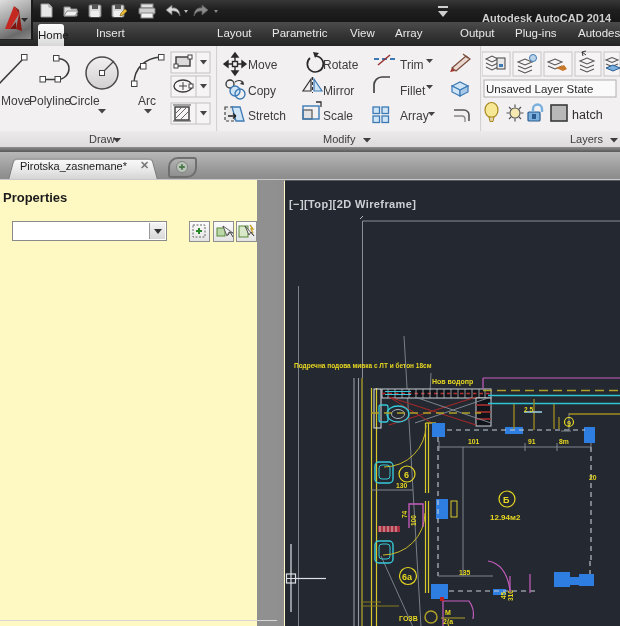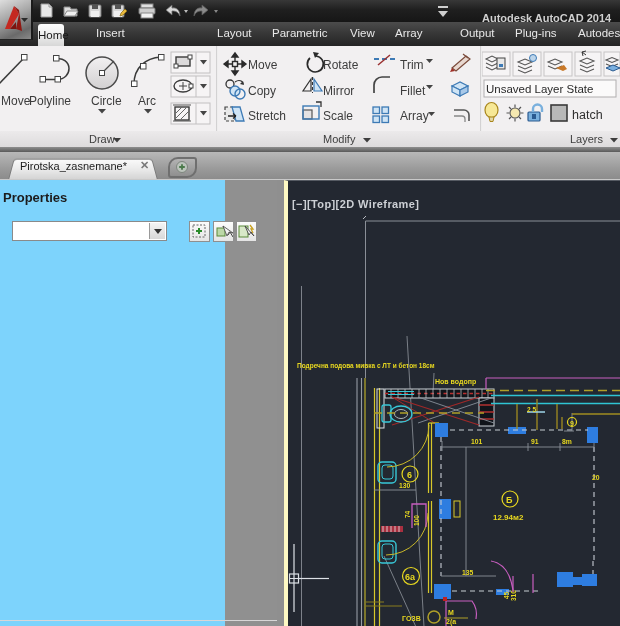--- a/index.html
+++ b/index.html
@@ -46,34 +46,34 @@
   #filetab { left:8px; top:157px; width:150px; height:23px;
     background:linear-gradient(#fafafa,#e8e8e8 55%,#d2d2d2);
     border:1px solid #7b7b7b; border-bottom:none; border-radius:4px 4px 0 0;
     transform:perspective(12px) rotateX(2.5deg); transform-origin:bottom; }
   #plusbtn { left:168px; top:157px; width:29px; height:21px;
     background:linear-gradient(#b3b3b3,#8f8f8f); border:2px solid #6f6f6f;
     border-radius:10px 3px 10px 3px; }
   #filebar-bottom { left:0; top:179px; width:620px; height:1px; background:#c9c9c9; }
 
   
-  #props { left:0; top:180px; width:225px; height:446px; background:#7dd3fc; }
+  #props { left:0; top:180px; width:257px; height:446px; background:#fef9c3; }
   #props .hdr { position:absolute; left:3px; top:10px; font-size:13px; font-weight:bold; color:#1c1c1c; }
   #pcombo { position:absolute; left:12px; top:41px; width:155px; height:20px;
     background:#fff; border:1px solid #8a8a8a; }
   #pcombo .drop { position:absolute; right:1px; top:1px; width:16px; height:16px;
     background:linear-gradient(#f4f4f4,#d8d8d8); border-left:1px solid #9a9a9a; }
   .pbtn { position:absolute; top:41px; width:21px; height:21px;
     background:linear-gradient(#fcfcfc,#e4e4e4); border:1px solid #8f8f8f; }
   #propline { position:absolute; left:0px; top:440px; width:277px; height:1px; background:#d8d6d7; }
 
   
   #gapcol { left:277px; top:180px; width:7px; height:446px; background:#8f8f8f; }
   #draw { left:284px; top:180px; width:336px; height:446px; background:#232831;
-    border-left:4px solid #fef9c3; border-top:1px solid #555a62; }
+    border-left:1px solid #fef9c3; border-top:1px solid #555a62; }
   svg text { font-family:"Liberation Sans", sans-serif; }
 </style>
 </head>
 <body>
 <div id="stage">
 
   <div id="titlebar" class="abs"></div>
   <div id="logo" class="abs">
     <svg width="33" height="40">
       <path d="M5,29 L14,6 L19,14 L10,29 Z" fill="#c42820"></path>
@@ -158,21 +158,21 @@
       <path d="M102,27 L114,15" stroke="#4a4a4a" stroke-width="1.2"></path>
       <rect x="99.5" y="24.5" width="5" height="5" fill="#fff" stroke="#444"></rect>
 
       <path d="M134,38 c0,-16 11,-26 27,-27" fill="none" stroke="#3a3a3a" stroke-width="1.5"></path>
       <rect x="131.5" y="35" width="5.5" height="5.5" fill="#fff" stroke="#444"></rect>
       <rect x="158.5" y="8.5" width="5.5" height="5.5" fill="#fff" stroke="#444"></rect>
       <rect x="140.5" y="17.5" width="5.5" height="5.5" fill="#fff" stroke="#444"></rect>
     </svg>
     <div class="bicon-label" style="left:1px;top:48px;">Move</div>
     <div class="bicon-label" style="left:29px;top:48px;">Polyline</div>
-    <div class="bicon-label" style="left:91px;top:48px;">Circle</div>
+    <div class="bicon-label" style="left:69px;top:48px;">Circle</div>
     <div class="bicon-label" style="left:138px;top:48px;">Arc</div>
     <svg class="abs" width="216" height="85" style="left:0;top:0;pointer-events:none;">
       <path d="M98,63 l8,0 l-4,4.5 z" fill="#444"></path>
       <path d="M144,63 l8,0 l-4,4.5 z" fill="#444"></path>
 
       <g>
         <rect x="171" y="6" width="39" height="21" fill="#f6f4f5" stroke="#c2c0c1"></rect>
         <line x1="196" y1="6" x2="196" y2="27" stroke="#c2c0c1"></line>
         <rect x="176" y="11" width="14" height="9" fill="#dcdadb" stroke="#3a3a3a" stroke-width="1.4"></rect>
         <rect x="174" y="18" width="4" height="4" fill="#fff" stroke="#444"></rect>

